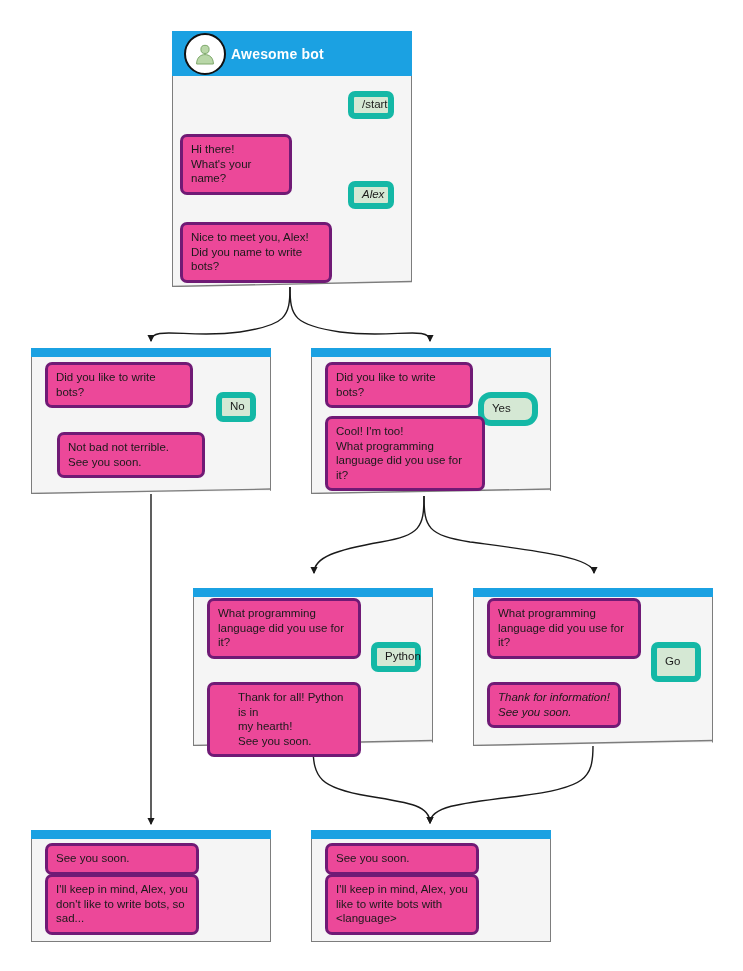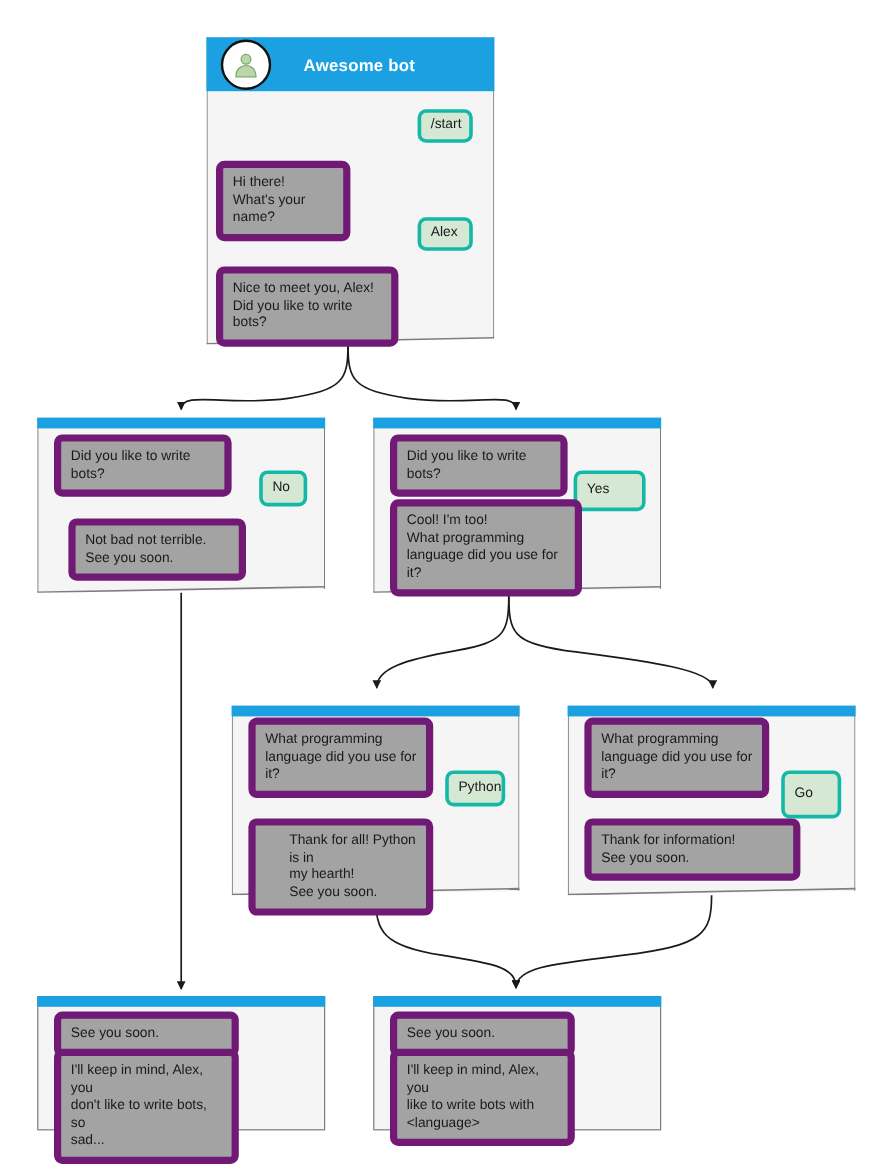--- a/index.html
+++ b/index.html
@@ -35,21 +35,21 @@
   }
   .node .sloped-edge svg{display:block;width:100%;height:100%;}
 
   .hdr-bar{
     position:absolute;left:0;top:0;width:100%;
     background:#1ba1e2;
     box-sizing:border-box;
   }
   .hdr-bar.thin{height:9px;}
   .hdr-bar.titlebar{
-    height:45px;display:flex;align-items:center;gap:27px;padding-left:12px;
+    height:45px;display:flex;align-items:center;gap:5px;padding-left:12px;
   }
   .avatar{
     width:38px;height:38px;border-radius:50%;
     background:#ffffff;border:2px solid #111;
     display:flex;align-items:center;justify-content:center;flex:0 0 auto;
   }
   .avatar svg{display:block;}
   .bot-title{
     color:#ffffff;font-size:14px;font-weight:bold;letter-spacing:.2px;
     white-space:nowrap;
@@ -59,22 +59,22 @@
   .bubble{
     position:absolute;
     box-sizing:border-box;
     border-radius:7px;
     font-size:11.5px;
     line-height:14.5px;
     color:#1a1a1a;
     padding:5px 8px 6px 8px;
     white-space:pre-line;
   }
-  .bubble.bot{background:#a3a3a3;border:6px solid #701a75;}
-  .bubble.user{background:#d5e8d4;border:3px solid #14b8a6;
+  .bubble.bot{background:#ec4899;border:3px solid #701a75;}
+  .bubble.user{background:#d5e8d4;border:6px solid #14b8a6;
     display:flex;align-items:center;justify-content:flex-start;}
 </style>
 </head>
 <body>
 
 <div id="canvas">
 
   <svg class="edges" viewBox="0 0 743 971">
     <defs>
       <marker id="arrow" viewBox="0 0 10 10" refX="8.5" refY="5" markerWidth="5.2" markerHeight="5.2" orient="auto-start-reverse">
@@ -112,23 +112,23 @@
           <circle cx="12" cy="7.4" r="4.1" fill="#b9d7a8" stroke="#7ea86b" stroke-width="1"></circle>
           <path d="M 3.6 22 C 3.6 15.6 7.6 12.6 12 12.6 C 16.4 12.6 20.4 15.6 20.4 22 Z" fill="#b9d7a8" stroke="#7ea86b" stroke-width="1"></path>
         </svg>
       </div>
       <div class="bot-title">Awesome bot</div>
     </div>
     <div class="chat">
       <div class="bubble user" style="left:176px;top:60px;width:46px;height:28px;">/start</div>
       <div class="bubble bot" style="left:8px;top:103px;width:112px;">Hi there!
 What's your name?</div>
-      <div class="bubble user" style="left:176px;top:150px;width:46px;height:28px;">Alex</div>
+      <div class="bubble user" style="left:176px;top:150px;width:46px;height:28px;font-style:italic;">Alex</div>
       <div class="bubble bot" style="left:8px;top:191px;width:152px;">Nice to meet you, Alex!
-Did you like to write bots?</div>
+Did you name to write bots?</div>
     </div>
   </div>
 
   <div class="node skewed" style="left:31px;top:348px;width:240px;height:146px;">
     <div class="skew-body"></div>
     <div class="sloped-edge">
       <svg viewBox="0 0 240 14" preserveAspectRatio="none">
         <path d="M 0 13.5 L 240 9" stroke="#7d7d7d" stroke-width="1.3" fill="none"></path>
       </svg>
     </div>
@@ -144,21 +144,21 @@
   <div class="node skewed" style="left:311px;top:348px;width:240px;height:146px;">
     <div class="skew-body"></div>
     <div class="sloped-edge">
       <svg viewBox="0 0 240 14" preserveAspectRatio="none">
         <path d="M 0 13.5 L 240 9" stroke="#7d7d7d" stroke-width="1.3" fill="none"></path>
       </svg>
     </div>
     <div class="hdr-bar thin"></div>
     <div class="chat">
       <div class="bubble bot" style="left:14px;top:14px;width:148px;">Did you like to write bots?</div>
-      <div class="bubble user" style="left:167px;top:44px;width:60px;height:34px;">Yes</div>
+      <div class="bubble user" style="left:167px;top:44px;width:60px;height:34px;border-radius:13px;">Yes</div>
       <div class="bubble bot" style="left:14px;top:68px;width:160px;">Cool! I'm too!
 What programming
 language did you use for it?</div>
     </div>
   </div>
 
   <div class="node skewed" style="left:193px;top:588px;width:240px;height:158px;">
     <div class="skew-body"></div>
     <div class="sloped-edge">
       <svg viewBox="0 0 240 14" preserveAspectRatio="none">
@@ -181,21 +181,21 @@
     <div class="sloped-edge">
       <svg viewBox="0 0 240 14" preserveAspectRatio="none">
         <path d="M 0 13.5 L 240 8.5" stroke="#7d7d7d" stroke-width="1.3" fill="none"></path>
       </svg>
     </div>
     <div class="hdr-bar thin"></div>
     <div class="chat">
       <div class="bubble bot" style="left:14px;top:10px;width:154px;">What programming
 language did you use for it?</div>
       <div class="bubble user" style="left:178px;top:54px;width:50px;height:40px;">Go</div>
-      <div class="bubble bot" style="left:14px;top:94px;width:180px;">Thank for information!
+      <div class="bubble bot" style="left:14px;top:94px;width:134px;font-style:italic;">Thank for information!
 See you soon.</div>
     </div>
   </div>
 
   <div class="node" style="left:31px;top:830px;width:240px;height:112px;">
     <div class="skew-body"></div>
     <div class="hdr-bar thin"></div>
     <div class="chat">
       <div class="bubble bot" style="left:14px;top:13px;width:154px;">See you soon.</div>
       <div class="bubble bot" style="left:14px;top:44px;width:154px;">I'll keep in mind, Alex, you

